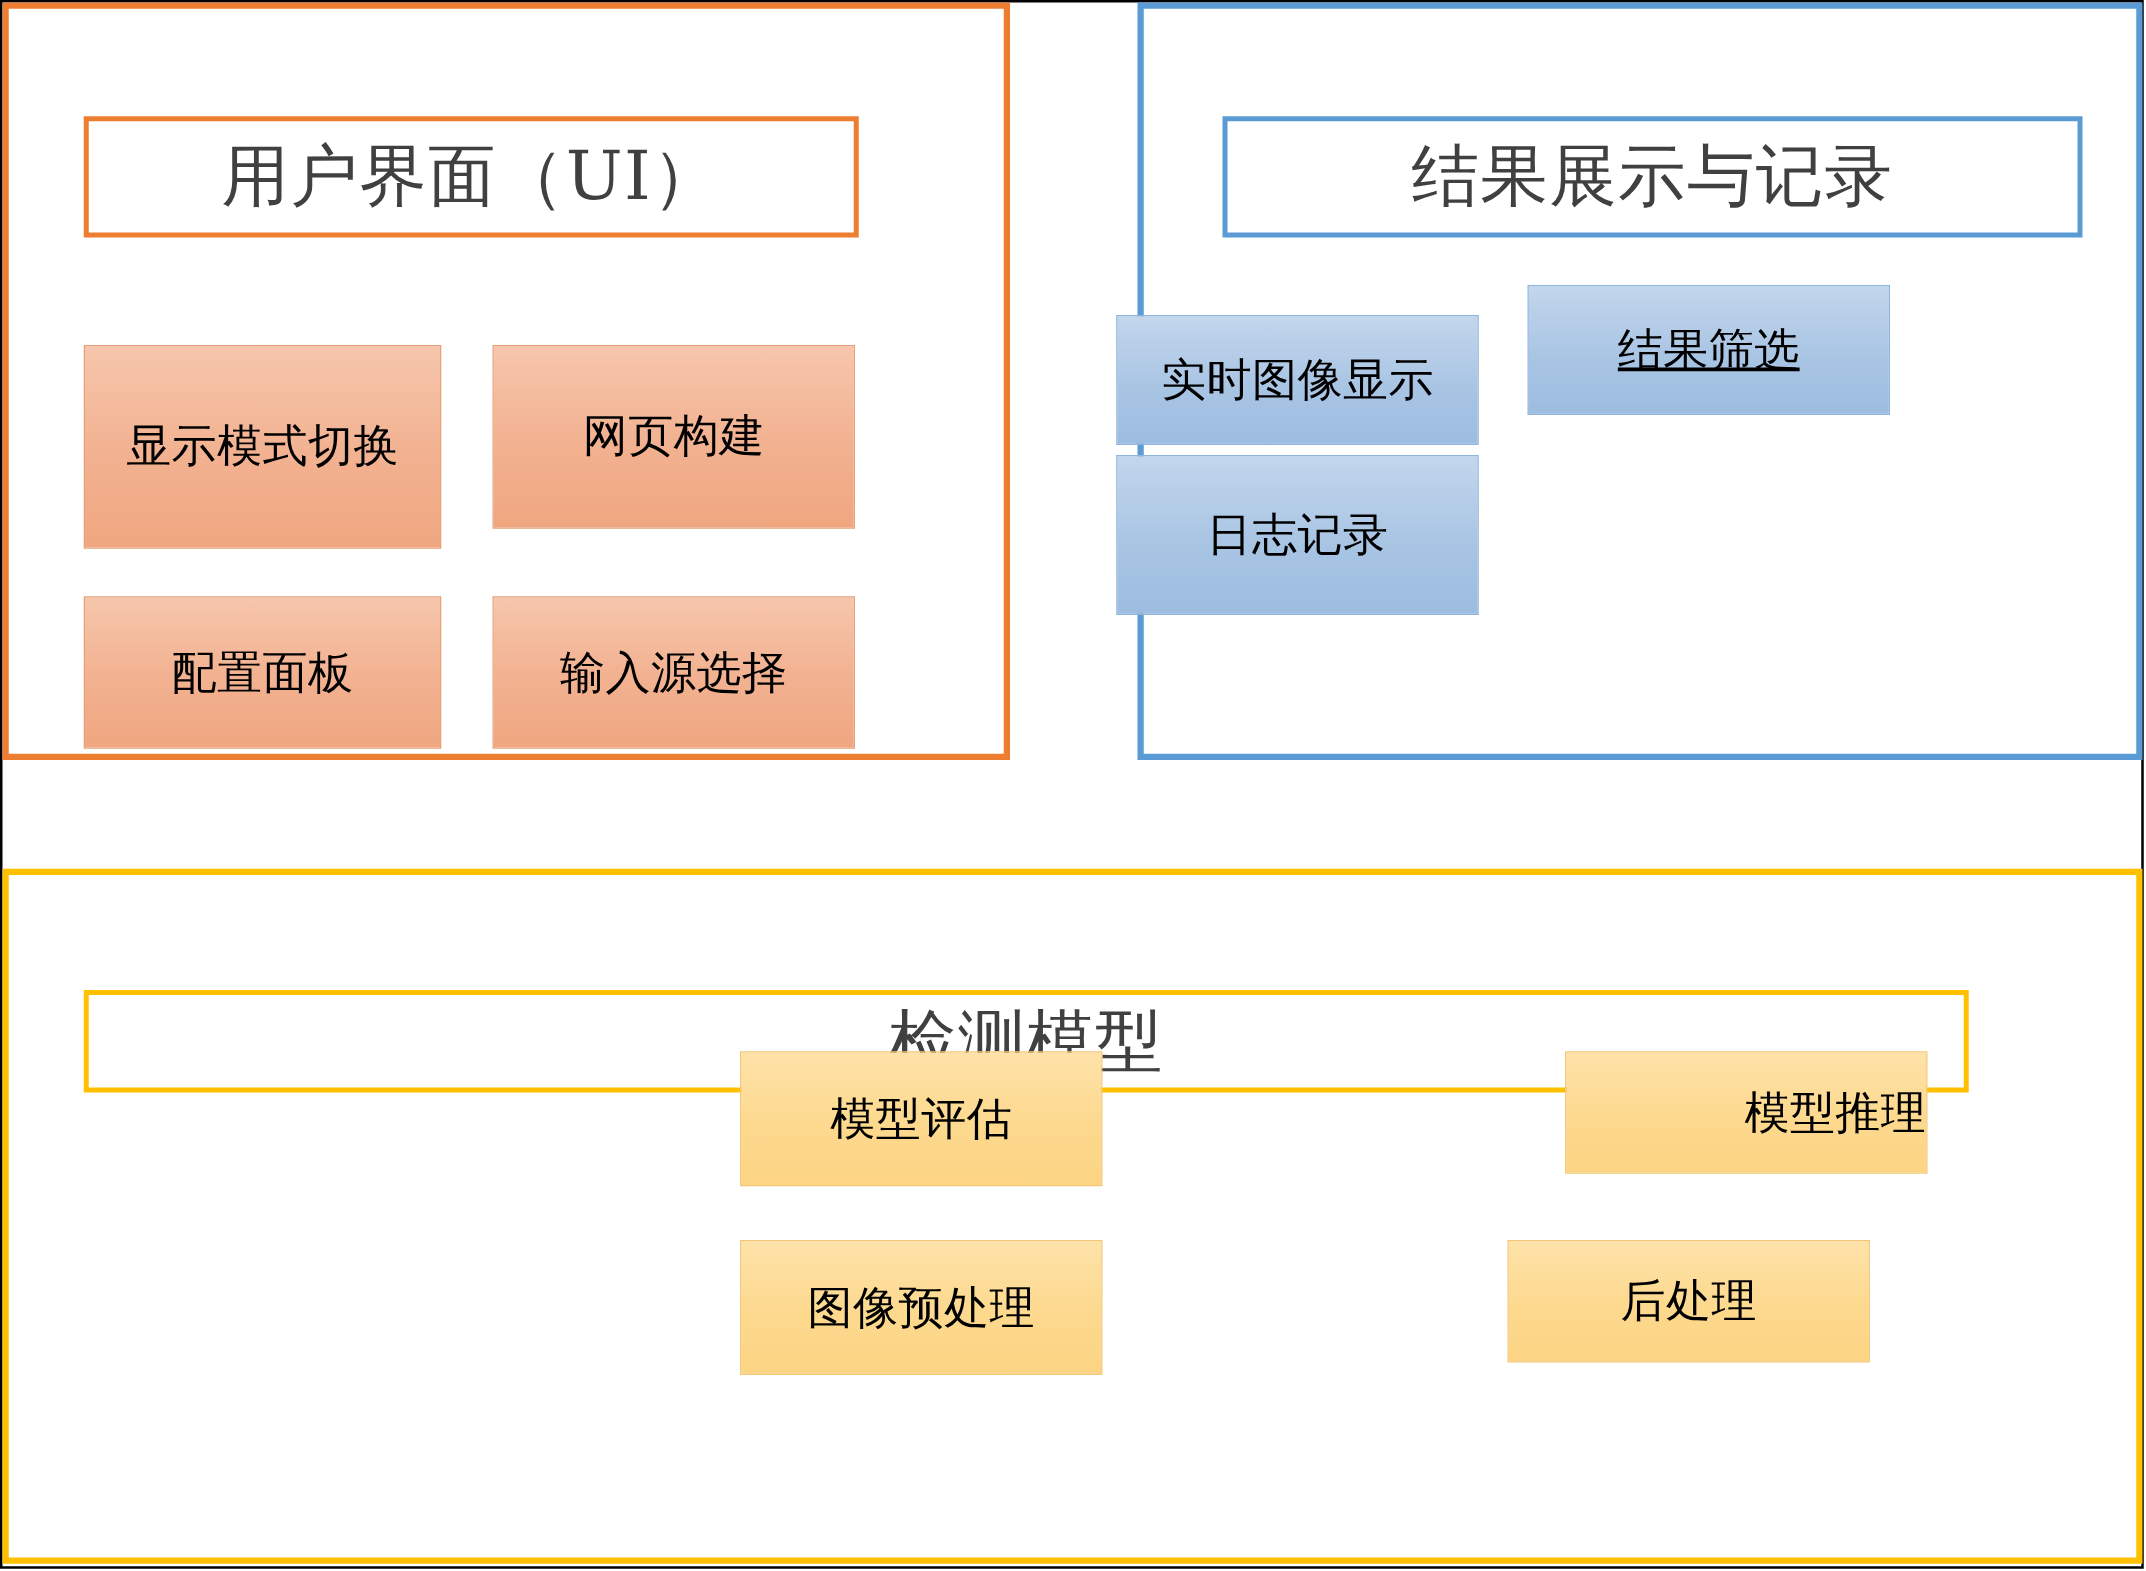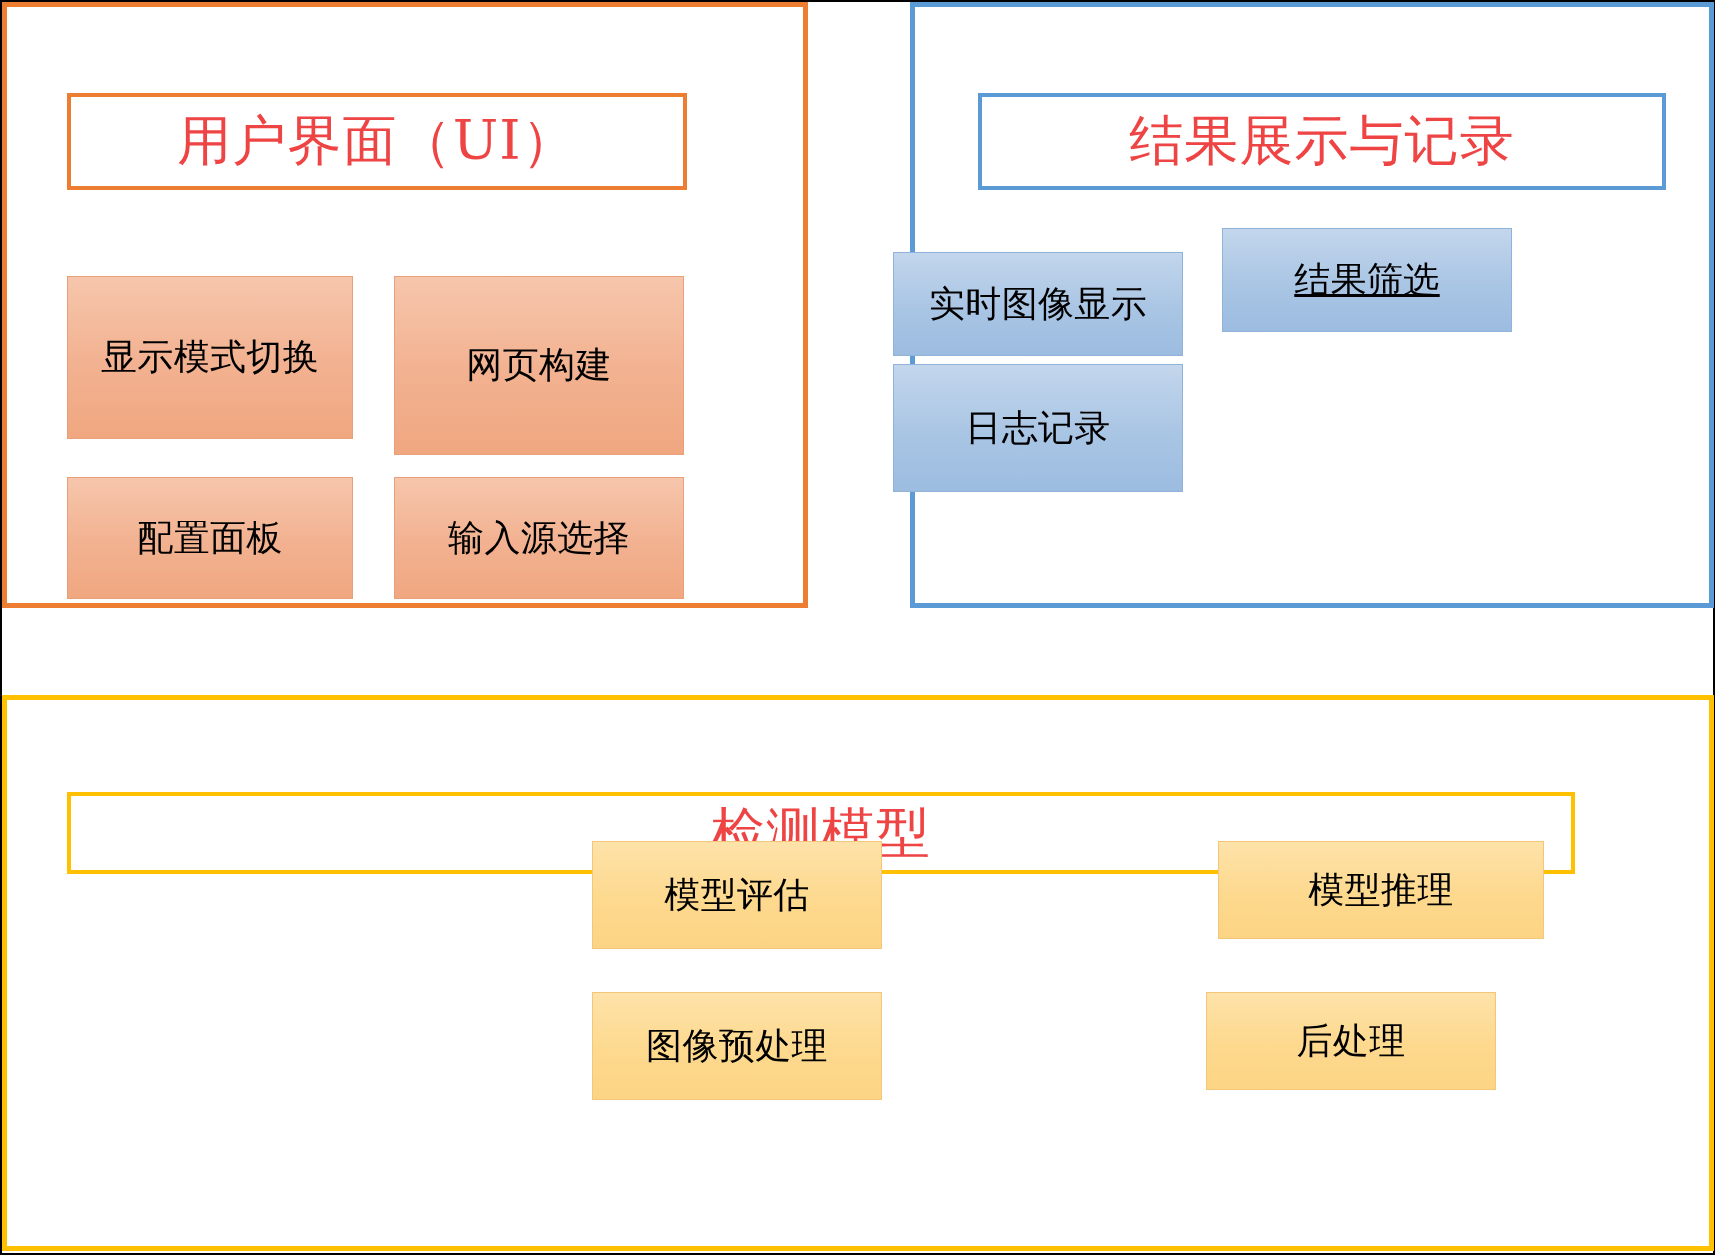--- a/index.html
+++ b/index.html
@@ -43,21 +43,21 @@
 
   
   .title-box {
     position: absolute;
     box-sizing: border-box;
     background: #ffffff;
     display: flex;
     align-items: center;
     justify-content: center;
     font-family: "DejaVu Serif", "Liberation Serif", serif;
-    color: #ef4444;
+    color: #404040;
     letter-spacing: 0.02em;
     white-space: nowrap;
   }
   .title-box.ui     { left: 67px;  top: 93px;  width: 620px; height: 97px;  border: 4px solid #ED7D31; font-size: 54px; }
   .title-box.result { left: 978px; top: 93px;  width: 688px; height: 97px;  border: 4px solid #5B9BD5; font-size: 54px; }
   .title-box.model  { left: 67px;  top: 792px; width: 1508px; height: 82px; border: 4px solid #FFC000; font-size: 54px; }
 
   
   .node {
     position: absolute;
@@ -80,34 +80,34 @@
     background: linear-gradient(to bottom, #C3D6EC 0%, #A9C5E4 55%, #9CBCE0 100%);
     border: 1px solid #8FB3DA;
   }
   .node.yellow {
     background: linear-gradient(to bottom, #FEE2A9 0%, #FDD98E 55%, #FCD484 100%);
     border: 1px solid #F3C777;
   }
 
   
   .n-ui-0 { left: 67px;  top: 248px; width: 286px; height: 163px; }
-  .n-ui-1 { left: 394px; top: 248px; width: 290px; height: 179px; }
+  .n-ui-1 { left: 394px; top: 248px; width: 290px; height: 147px; }
   .n-ui-2 { left: 67px;  top: 449px; width: 286px; height: 122px; }
   .n-ui-3 { left: 394px; top: 449px; width: 290px; height: 122px; }
 
   
   .n-res-0 { left: 893px;  top: 228px; width: 290px; height: 104px; margin-top: 24px; }
   .n-res-1 { left: 1222px; top: 228px; width: 290px; height: 104px; text-decoration: underline; }
   .n-res-2 { left: 893px;  top: 364px; width: 290px; height: 128px; }
   .n-res-3 { left: 1222px; top: 381px; width: 290px; height: 104px; }
 
   
   .n-mod-0 { left: 62px;   top: 841px;  width: 286px; height: 104px; }
   .n-mod-1 { left: 592px;  top: 841px;  width: 290px; height: 108px; }
-  .n-mod-2 { left: 1218px; top: 841px;  width: 326px; height: 98px;  }
+  .n-mod-2 { left: 1252px; top: 841px;  width: 290px; height: 98px; justify-content: flex-end;  }
   .n-mod-3 { left: 62px;   top: 992px;  width: 286px; height: 104px; }
   .n-mod-4 { left: 592px;  top: 992px;  width: 290px; height: 108px; }
   .n-mod-5 { left: 1206px; top: 992px;  width: 290px; height: 98px;  }
 </style>
 </head>
 <body>
 
 <div id="canvas">
 
   <div class="outer-frame"></div>

